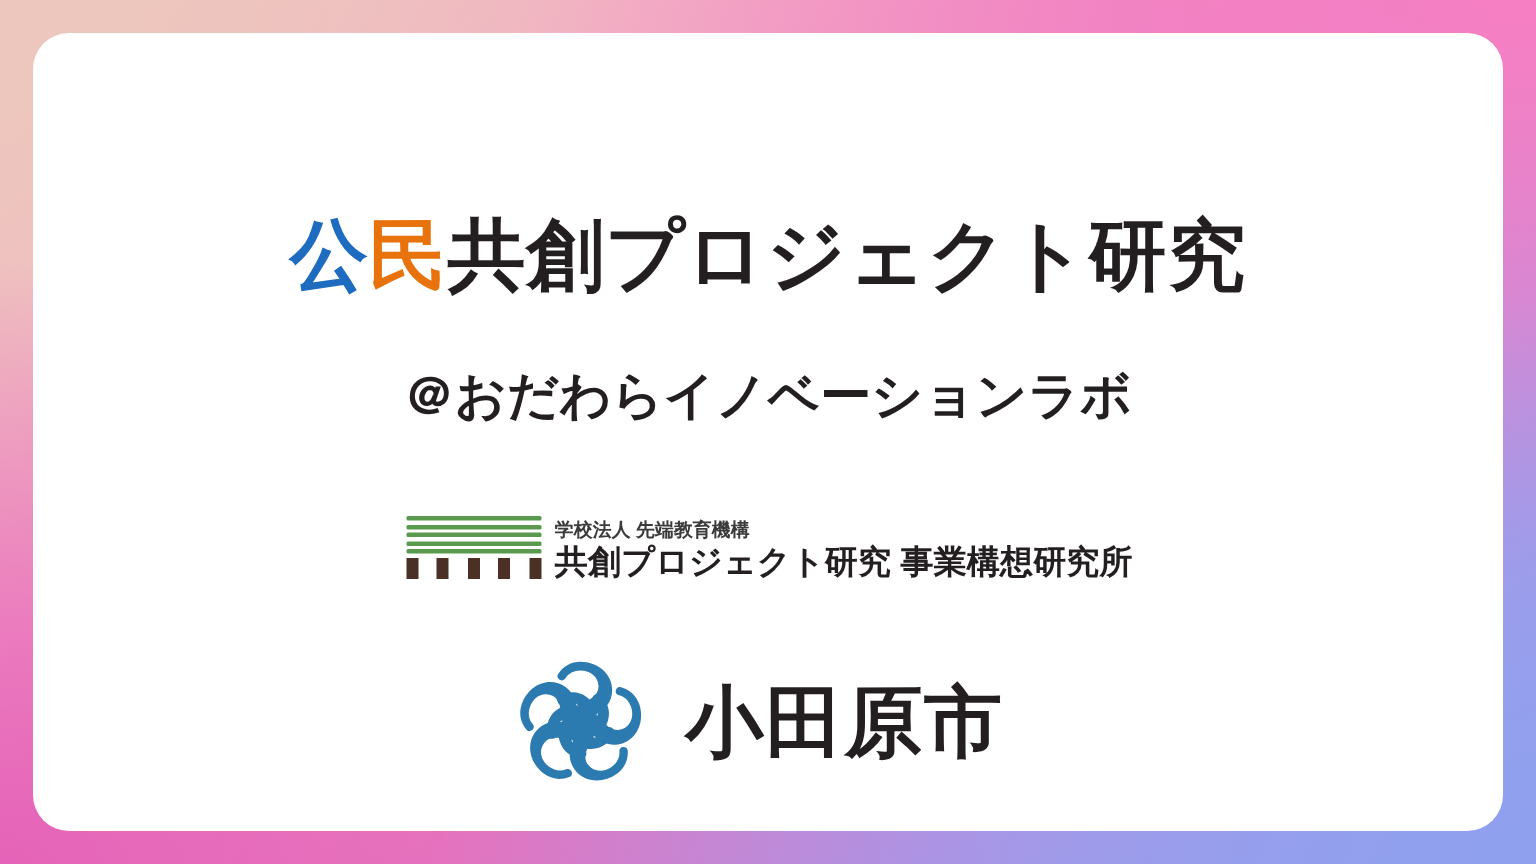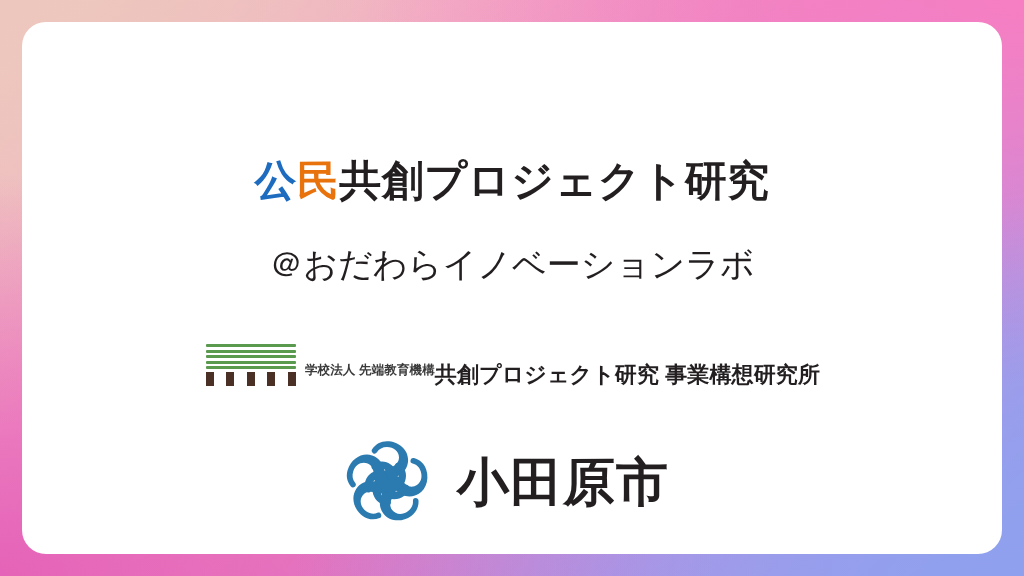--- a/index.html
+++ b/index.html
@@ -47,44 +47,44 @@
     top: 0;
     bottom: 0;
     display: flex;
     flex-direction: column;
     align-items: center;
   }
 
   .title {
     margin: 0;
     position: absolute;
-    top: 134px;
+    top: 118px;
     left: 0;
     right: 0;
     text-align: center;
-    font-size: 42px;
+    font-size: 52px;
     font-weight: bold;
     letter-spacing: 0.01em;
     line-height: 1.2;
     white-space: nowrap;
     color: #231f20;
   }
   .title .seg-blue   { color: #1d6cc0; }
   .title .seg-orange { color: #e8720c; }
   .title .seg-dark   { color: #231f20; }
 
   .subtitle {
     margin: 0;
     position: absolute;
     top: 222px;
     left: 0;
     right: 0;
     text-align: center;
     font-size: 34px;
-    font-weight: normal;
+    font-weight: bold;
     line-height: 1.2;
     white-space: nowrap;
     color: #231f20;
   }
 
   
   .uni-lockup {
     position: absolute;
     top: 322px;
     left: 0;
@@ -128,21 +128,21 @@
   }
   .uni-mark .bars i {
     display: block;
     width: 8px;
     height: 14px;
     background: #4b3026;
   }
 
   .uni-text {
     display: flex;
-    flex-direction: row;
+    flex-direction: column;
     justify-content: flex-end;
     line-height: 1.0;
   }
   .uni-text .uni-kicker {
     font-size: 12.5px;
     font-weight: bold;
     color: #3b3b3b;
     letter-spacing: 0.01em;
     margin-bottom: 5px;
     white-space: nowrap;

